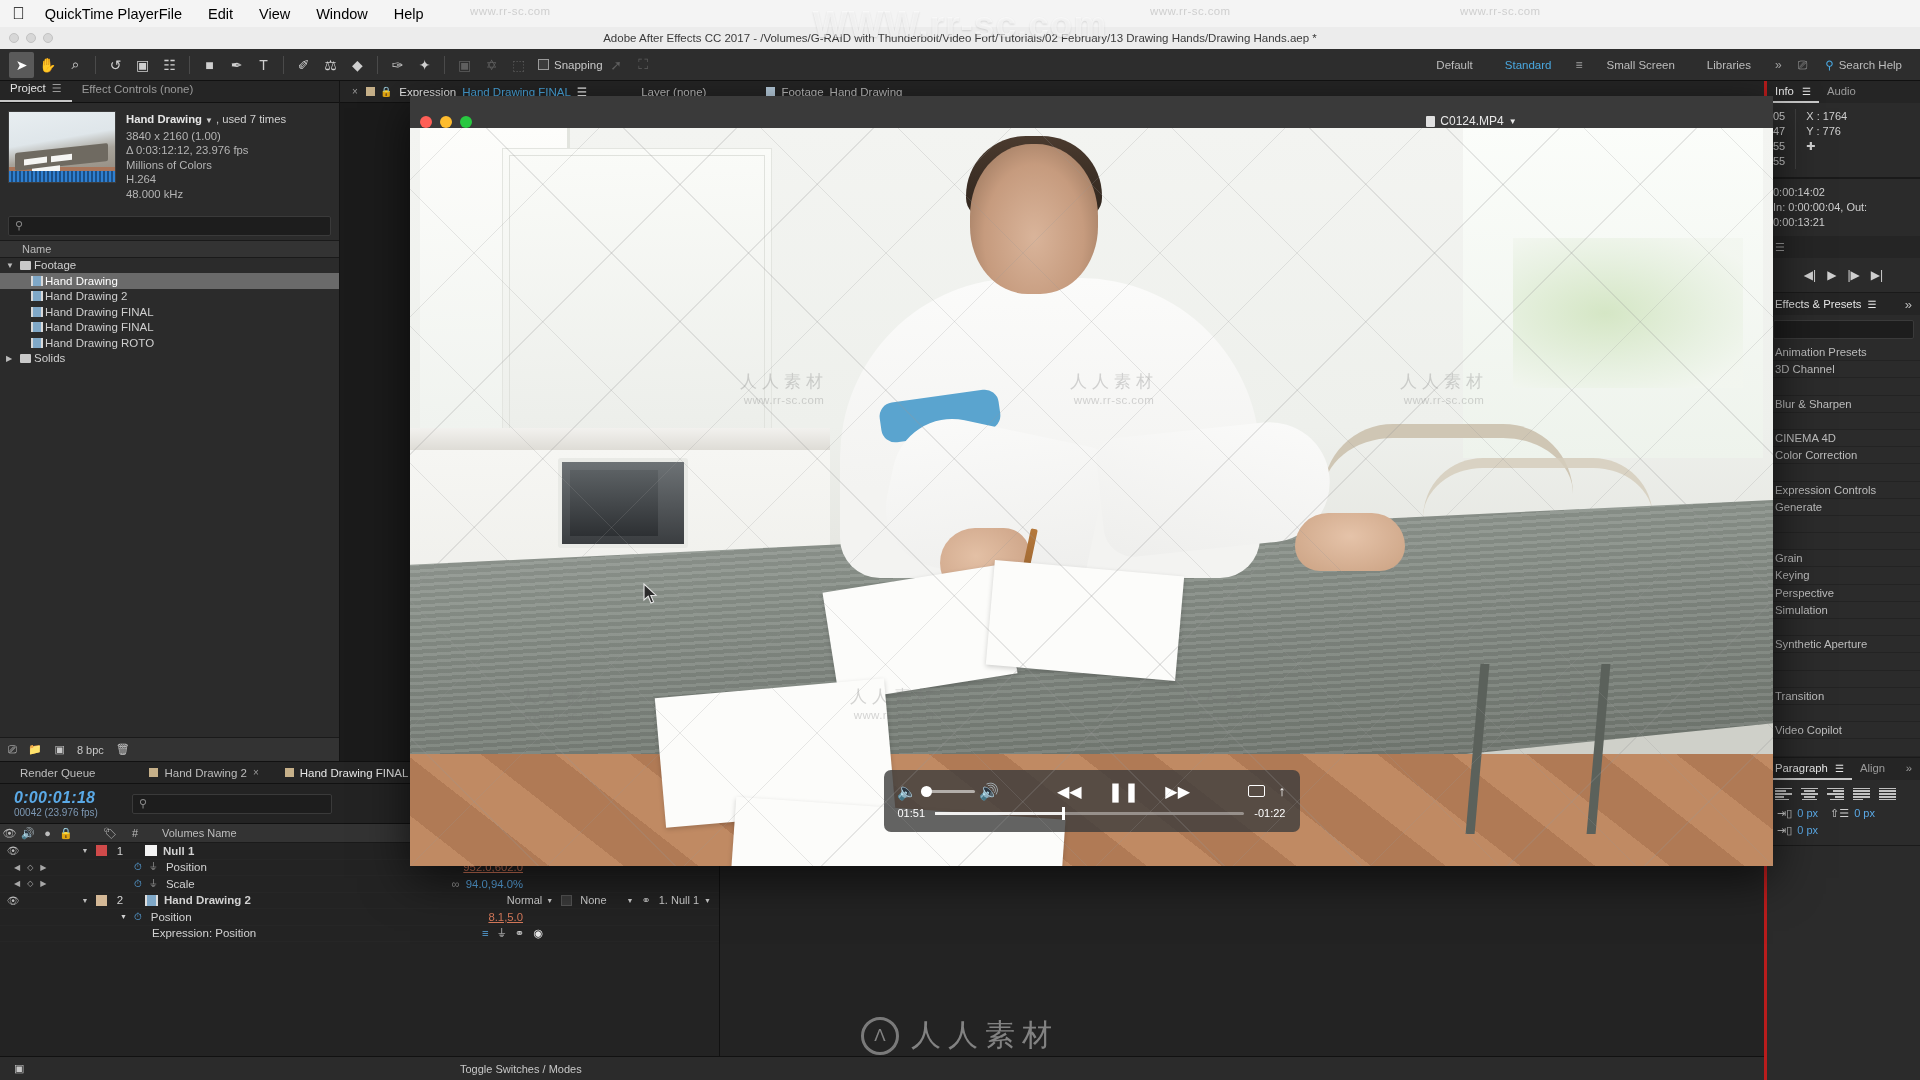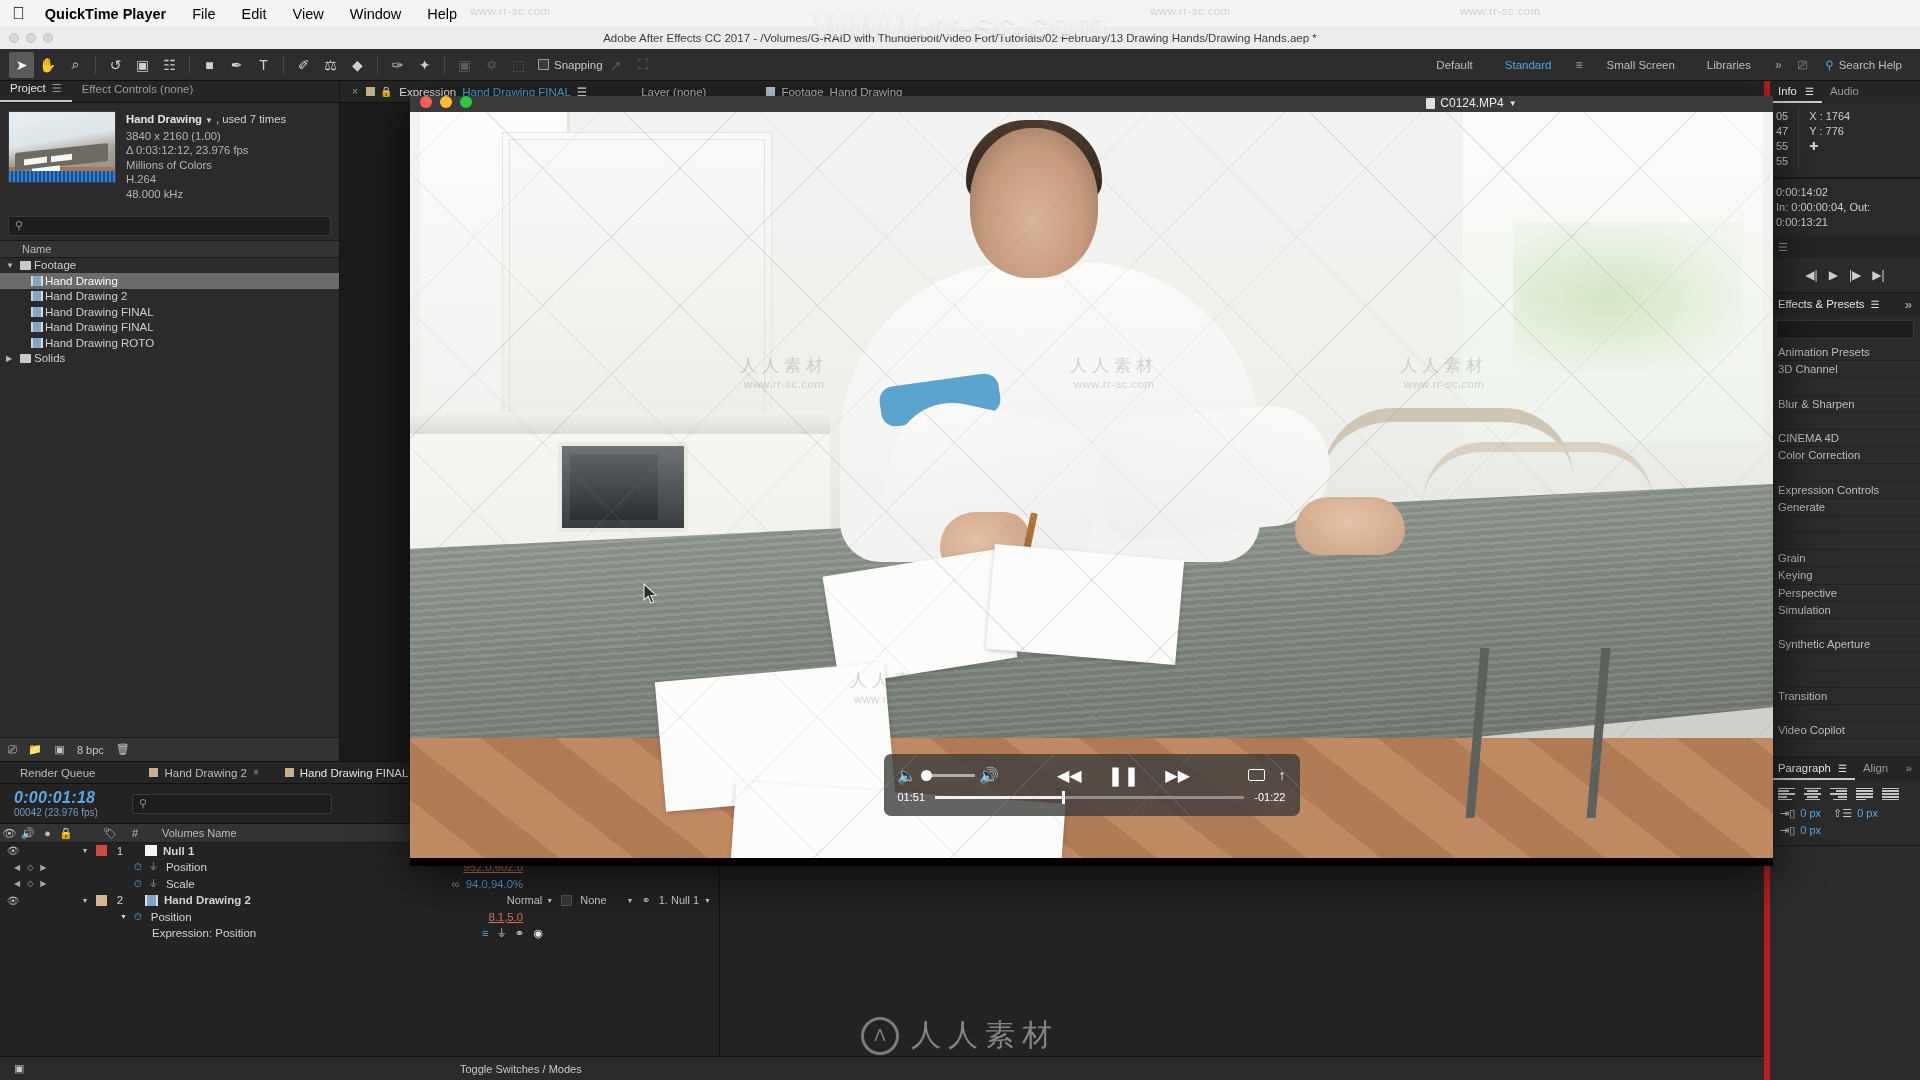--- a/index.html
+++ b/index.html
@@ -14,21 +14,21 @@
   #root { position: relative; width: 1920px; height: 1080px; }
 
   
   .macbar {
     position: absolute; left: 0; top: 0; width: 1920px; height: 27px;
     background: #f4f4f4; color: #000;
     display: flex; align-items: center; padding-left: 12px;
     font-size: 14px; z-index: 60;
   }
   .macbar .apple { font-size: 17px; margin-right: 20px; line-height: 1; }
-  .macbar .app-name { font-weight: bold; margin-right: 26px; font-size: 14.5px; }
+  .macbar .app-name { font-weight: normal; font-size: 14.5px; }
   .macbar .mi { margin-right: 26px; font-size: 14.5px; }
 
   
   .ae-title {
     position: absolute; left: 0; top: 27px; width: 1920px; height: 22px;
     background: #ececec; color: #3a3a3a;
     display: flex; align-items: center; justify-content: center;
     font-size: 11.5px; z-index: 55;
   }
   .traffic { position: absolute; left: 9px; top: 6px; display: flex; gap: 7px; }
@@ -136,21 +136,21 @@
   .close-x { color: #9a9a9a; font-size: 10px; margin-right: 2px; }
 
   .comp-view {
     position: absolute; left: 340px; top: 103px; width: 1424px; height: 658px;
     background: #1b1b1b; overflow: hidden;
   }
 
   
   .right-col {
     position: absolute; left: 1764px; top: 81px; width: 156px; height: 999px;
-    background: #2b2b2b; border-left: 6px solid #b91c1c;
+    background: #2b2b2b; border-left: 3px solid #b91c1c;
   }
   .rsec { border-bottom: 1px solid #1a1a1a; }
   .rtabs { display: flex; align-items: flex-end; height: 22px; background: #252525; }
   .rtab { font-size: 11.3px; color: #9a9a9a; padding: 0 8px; line-height: 21px; height: 22px; }
   .rtab.active { color: #e6e6e6; border-bottom: 2px solid #c8c8c8; }
   .info-body { padding: 6px 6px 8px 6px; font-size: 11px; color: #cfcfcf; }
   .info-cols { display: flex; gap: 10px; }
   .info-vals { line-height: 15px; }
   .info-xy { line-height: 15px; border-left: 1px solid #3f3f3f; padding-left: 10px; }
   .info-time { padding: 6px; font-size: 11px; color: #cfcfcf; line-height: 15px; border-top: 1px solid #1a1a1a; }
@@ -220,21 +220,21 @@
     font-size: 11px; color: #c8c8c8; gap: 20px;
   }
   .toggle-sw { position: absolute; left: 460px; }
 
   
   .qt {
     position: absolute; left: 410px; top: 96px; width: 1363px; height: 770px;
     background: #000; box-shadow: 0 12px 44px rgba(0,0,0,.65); z-index: 30; overflow: hidden;
   }
   .qt-title {
-    height: 16px; background: #3a3a3a; display: flex; align-items: flex-start; position: relative;
+    height: 32px; background: #3a3a3a; display: flex; align-items: flex-end; position: relative;
   }
   .qt-lights { display: flex; gap: 8px; padding-left: 10px; }
   .qt-lights i { width: 12px; height: 12px; border-radius: 50%; display: block; }
   .qt-name {
     position: absolute; left: 0; right: 0; text-align: center; font-size: 12px; color: #e8e8e8;
     display: flex; align-items: center; justify-content: center; gap: 5px;
   }
   .qt-doc-ic { width: 9px; height: 11px; background: #e0e0e0; border-radius: 1px; display: inline-block; }
   .qt-video { position: relative; width: 100%; height: 746px; overflow: hidden; background: #cfd2cc; }
 

